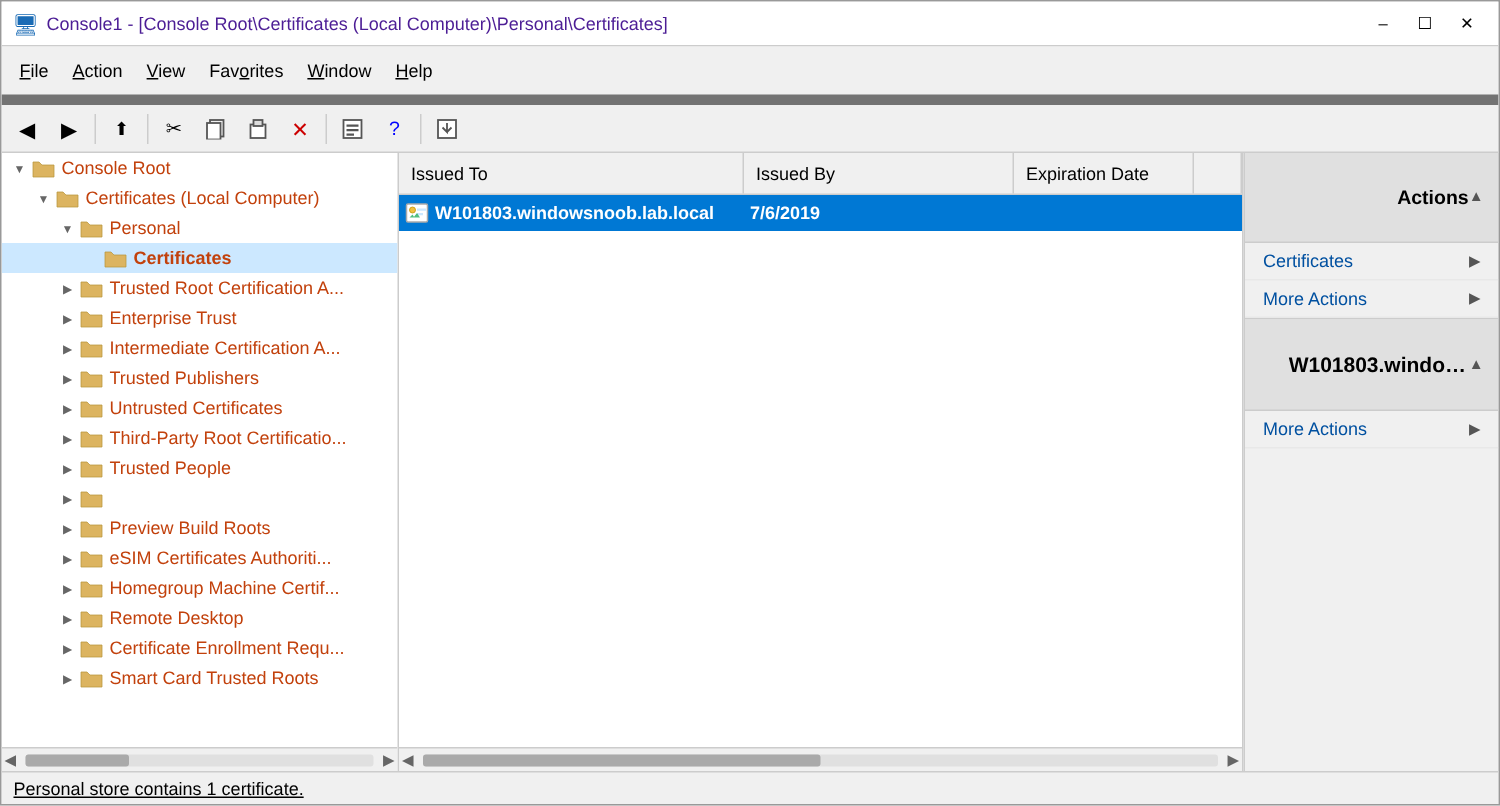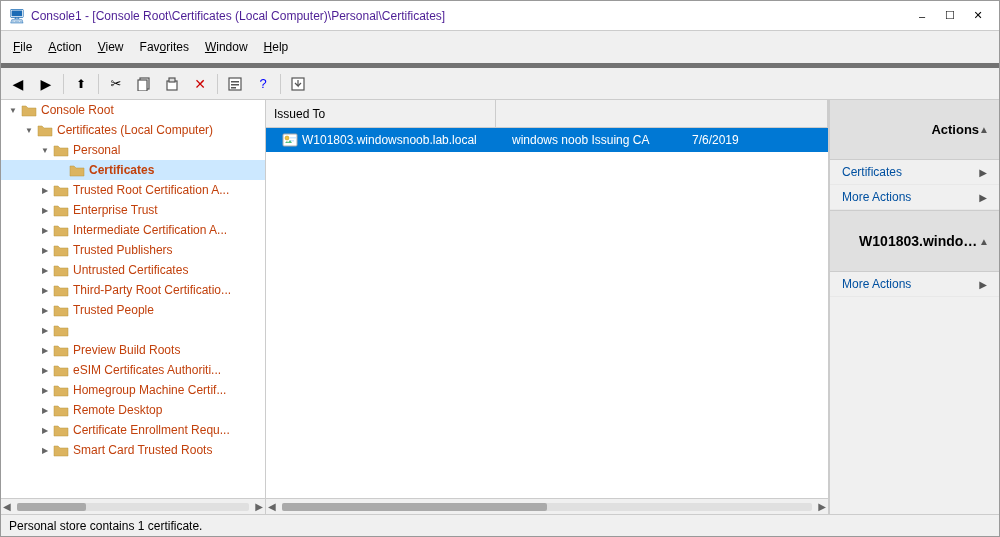--- a/index.html
+++ b/index.html
@@ -57,21 +57,21 @@
       color: #000;
     }
 
     
     #menu-bar {
       background: #f0f0f0;
       height: 22px;
       display: flex;
       align-items: center;
       padding: 16px 4px;
-      border-bottom: 5px solid #737373;
+      border-bottom: 7px solid #737373;
     }
     .menu-item {
       padding: 2px 8px;
       cursor: pointer;
       font-size: 12px;
       color: #000;
     }
 
     
     #toolbar {
@@ -229,25 +229,26 @@
       overflow-y: auto;
     }
     .cert-row {
       display: flex;
       align-items: center;
       height: 24px;
       cursor: pointer;
     }
     .cert-row.selected { background: #0078d4; color: #fff; }
     .cert-cell {
-      padding: 0 16px;
+      padding: 0 4px;
       font-size: 12px;
       white-space: nowrap;
       overflow: hidden;
       text-overflow: ellipsis;
+      font-weight: bold;
     }
     .cert-cell.issued-to { width: 230px; display: flex; align-items: center; }
     .cert-cell.issued-by { width: 180px; }
     .cert-cell.expiry { width: 120px; }
 
     .cert-icon {
       width: 16px;
       height: 16px;
       margin-right: 4px;
       flex-shrink: 0;
@@ -312,20 +313,21 @@
     
     #status-bar {
       height: 22px;
       background: #f0f0f0;
       border-top: 1px solid #ccc;
       display: flex;
       align-items: center;
       padding: 0 8px;
       font-size: 12px;
       color: #000;
+      text-decoration: underline;
     }
   </style>
 </head>
 <body>
 
 <div id="title-bar">
   <span class="app-icon">🖥</span>
   <span class="title-text">Console1 - [Console Root\Certificates (Local Computer)\Personal\Certificates]</span>
   <div class="window-controls">
     <button class="win-btn">–</button>
@@ -576,39 +578,42 @@
       <span style="font-size:10px; color:#666; padding:0 2px;">▶</span>
     </div>
   </div>
 
   <div id="center-panel">
     <div id="cert-table">
       <div id="cert-table-header">
         <div class="col-header col-issued-to">
           <span>Issued To</span>
         </div>
+        <div class="col-header col-issued-by">
+          <span>Issued By</span>
+        </div>
+        <div class="col-header col-expiry">
+          <span>Expiration Date</span>
+        </div>
         <div class="col-header col-actions"></div>
       </div>
       <div id="cert-table-body">
         <div class="cert-row selected">
           <div class="cert-cell issued-to">
             <div class="cert-icon">
               <svg width="16" height="16" viewBox="0 0 16 16">
                 <rect x="1" y="2" width="14" height="12" rx="1" fill="#fff" stroke="#aaa" stroke-width="1"></rect>
                 <circle cx="5" cy="6" r="2" fill="#f0c040" stroke="#c09000" stroke-width="0.5"></circle>
                 <rect x="8" y="5" width="6" height="1.5" fill="#cce8ff"></rect>
                 <rect x="8" y="8" width="4" height="1.5" fill="#cce8ff"></rect>
                 <path d="M3 11 L5 9 L6 10.5 L8 8 L10 11 Z" fill="#27ae60" opacity="0.8"></path>
               </svg>
             </div>
             <span style="color:#fff;">W101803.windowsnoob.lab.local</span>
           </div>
-          <div class="cert-cell issued-by">
-            <span style="color:#fff;">windows noob Issuing CA</span>
-          </div>
           <div class="cert-cell expiry">
             <span style="color:#fff;">7/6/2019</span>
           </div>
         </div>
       </div>
     </div>
     <div id="cert-hscroll">
       <span style="font-size:10px; color:#666; padding:0 2px;">◀</span>
       <div class="hscroll-track">
         <div class="hscroll-thumb" style="width:50%; left:0;"></div>

